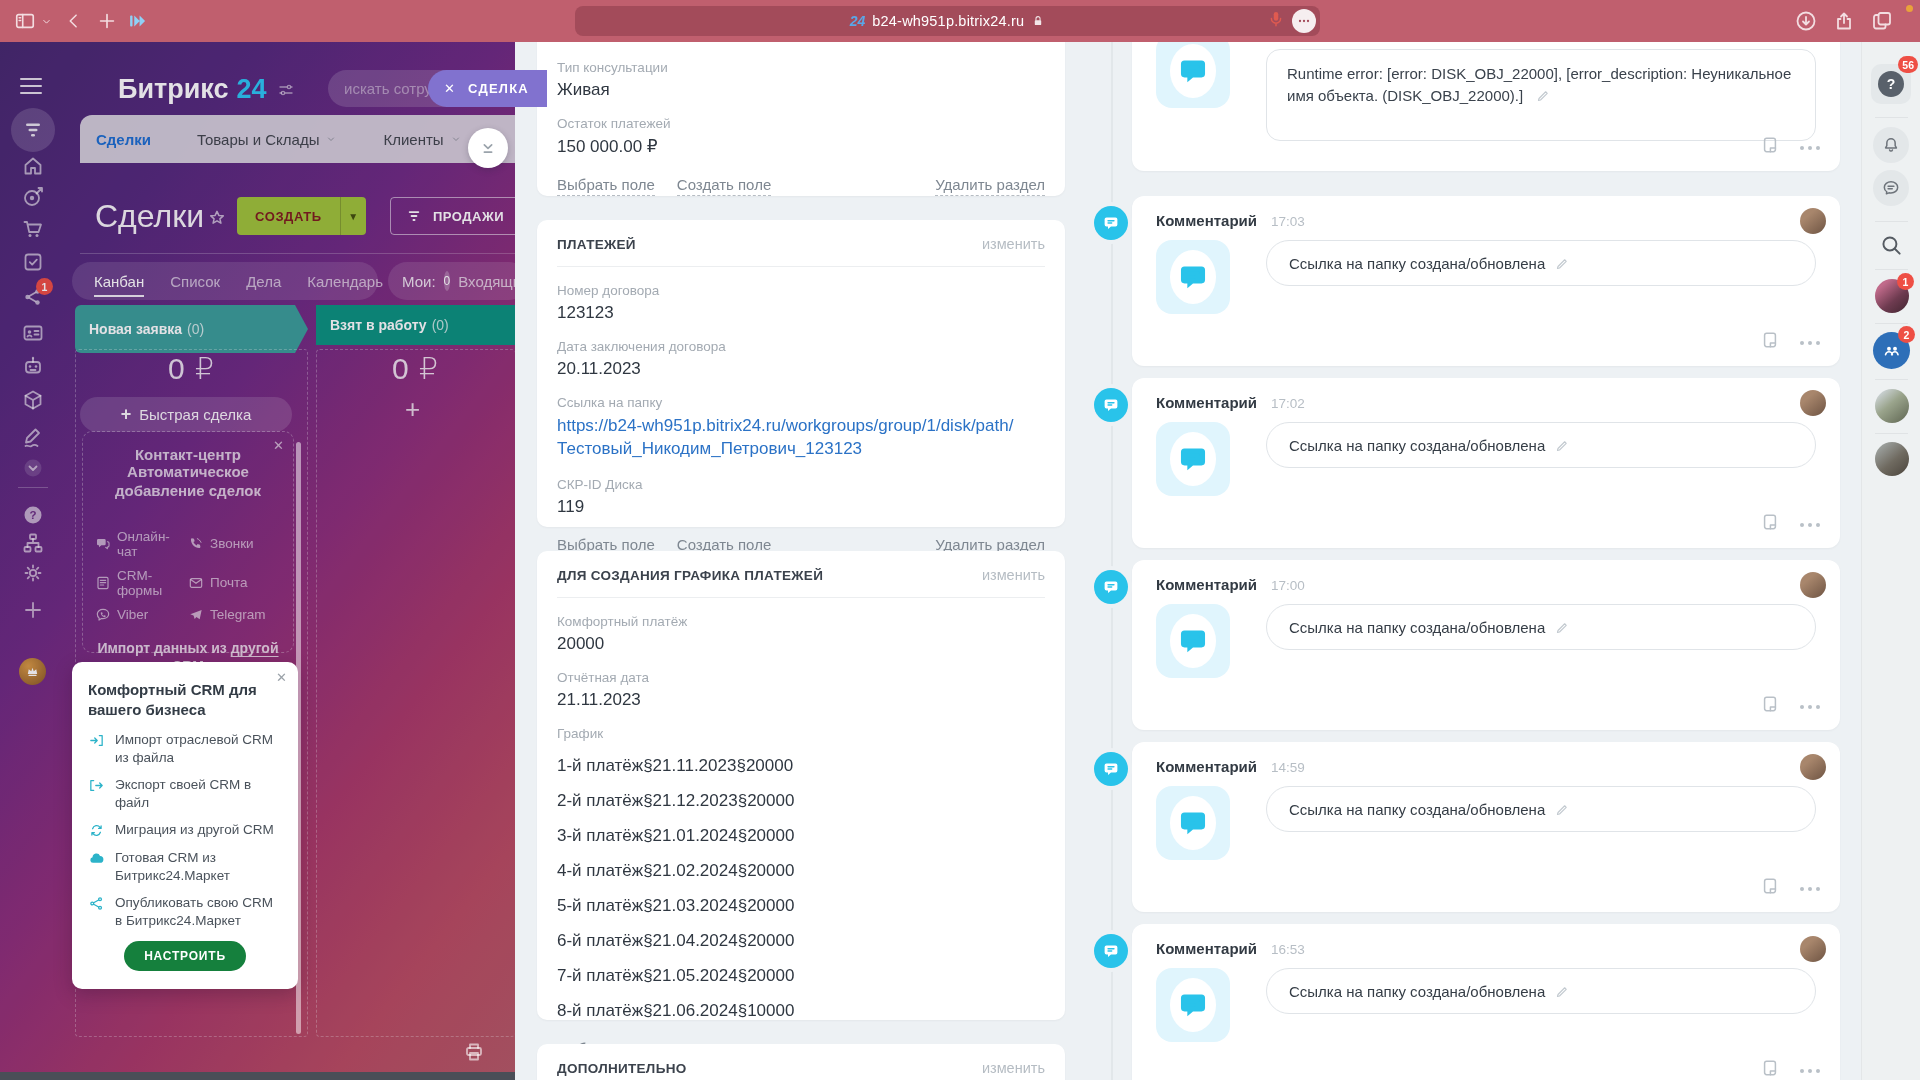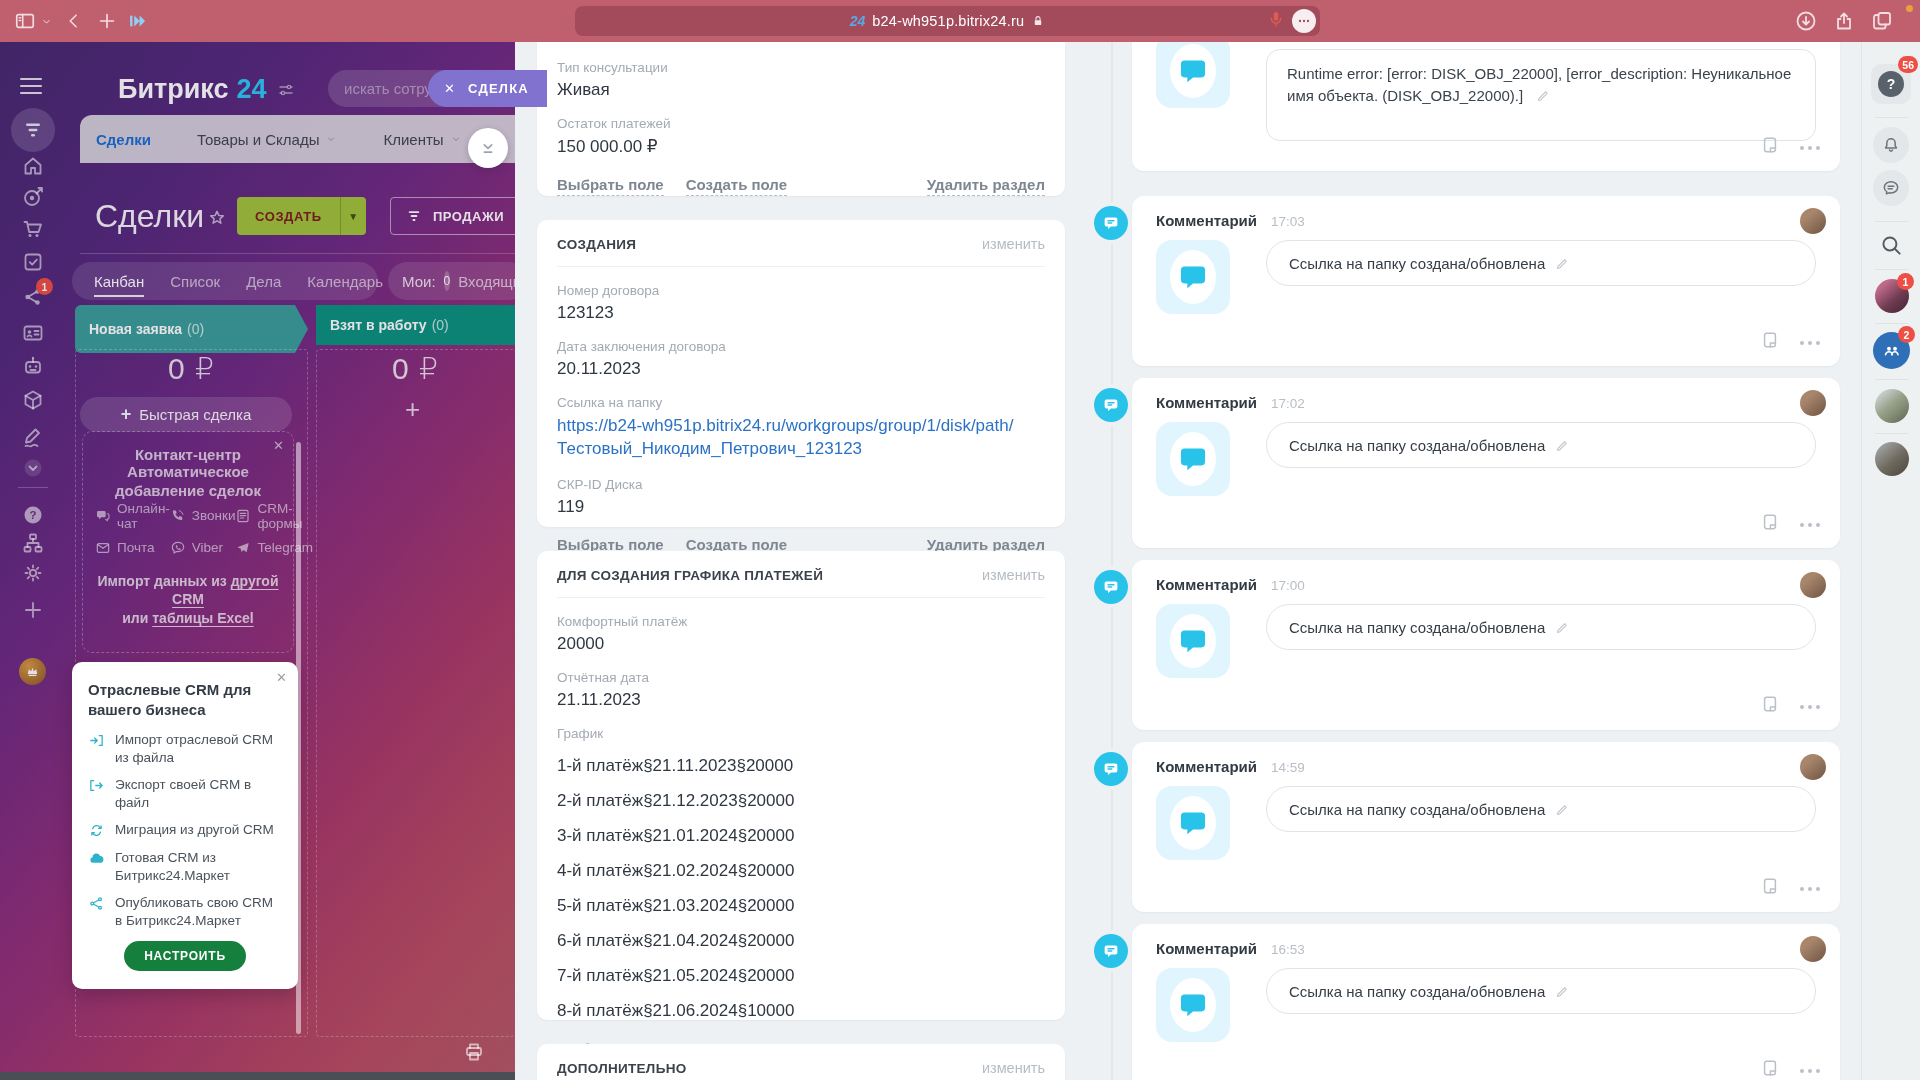--- a/index.html
+++ b/index.html
@@ -57,21 +57,21 @@
   .kcount { font-weight:normal; color:rgba(255,255,255,.75); }
   .kbody { position:absolute; top:307px; height:688px; border:1px dashed rgba(255,255,255,.28); border-radius:4px; }
   .amount { position:absolute; top:308px; height:36px; display:flex; align-items:center; justify-content:center; font-size:30px; font-weight:300; color:rgba(255,255,255,.85); letter-spacing:1px; }
   .quickdeal { position:absolute; left:80px; top:355px; width:212px; height:35px; border-radius:18px; background:rgba(255,255,255,.14); display:flex; align-items:center; justify-content:center; gap:8px; color:rgba(255,255,255,.95); font-size:15px; }
   .quickdeal .pl { font-size:18px; font-weight:bold; }
   .col2plus { position:absolute; left:405px; top:352px; font-size:26px; color:rgba(255,255,255,.8); }
   .ccwidget { position:absolute; left:82px; top:389px; width:212px; height:222px; border:1.5px dashed rgba(255,255,255,.3); border-radius:10px; color:rgba(255,255,255,.75); padding:14px 10px; }
   .ccwidget .x { position:absolute; right:9px; top:6px; color:rgba(255,255,255,.65); font-size:13px; }
   .ccwidget .t1 { text-align:center; font-size:15px; font-weight:bold; }
   .ccwidget .t2 { text-align:center; font-size:15px; font-weight:bold; line-height:1.25; }
-  .channels { display:grid; grid-template-columns:1fr 1fr 1fr; row-gap:9px; margin-top:0; padding:0 2px; }
+  .channels { display:grid; grid-template-columns:1fr 1fr; row-gap:9px; margin-top:28px; padding:0 2px; }
   .channel { display:flex; align-items:center; gap:6px; font-size:13.5px; color:rgba(255,255,255,.62); }
   .channel svg { width:16px; height:16px; flex:none; }
   .ccimport { text-align:center; margin-top:16px; font-size:14px; font-weight:bold; line-height:1.35; color:rgba(255,255,255,.78); }
   .ccimport u { text-underline-offset:3px; }
   .promo { position:absolute; left:72px; top:620px; width:226px; height:327px; background:#fff; border-radius:10px; box-shadow:0 6px 18px rgba(30,10,40,.25); padding:18px 16px 14px; z-index:4; }
   .promo .x { position:absolute; right:11px; top:8px; color:#9aa1a8; font-size:13px; }
   .promo h3 { font-size:15px; color:#333c46; line-height:1.3; margin-bottom:12px; }
   .promo .pitem { display:flex; gap:10px; margin-bottom:10px; font-size:13.5px; color:#4a525b; line-height:1.3; }
   .promo .pitem svg { width:17px; height:17px; flex:none; color:#2cb3c9; margin-top:1px; }
   .promo .cfg { display:block; margin:12px auto 0; width:122px; height:30px; border:none; border-radius:15px; background:#15803d; color:#fff; font-size:12px; font-weight:bold; letter-spacing:.8px; font-family:inherit; }
@@ -85,21 +85,21 @@
   .panel { position:absolute; left:515px; top:42px; width:1346px; height:1038px; background:#edf1f4; overflow:hidden; z-index:11; }
 
   .card { position:absolute; left:22px; width:528px; background:#fff; border-radius:10px; box-shadow:0 1px 2px rgba(50,60,70,.05); padding:0 20px; }
   .sect-head { display:flex; justify-content:space-between; align-items:center; padding-top:16px; }
   .sect-title { font-size:13.5px; font-weight:bold; color:#3b424c; letter-spacing:.3px; }
   .sect-edit { font-size:14.5px; color:#b5bcc3; }
   .sect-div { height:1px; background:#eceef0; margin-top:14px; }
   .f-label { font-size:13.5px; color:#a3aab2; margin-top:16px; }
   .f-value { font-size:17px; color:#2f3741; margin-top:5px; }
   .f-link { font-size:17px; color:#2b72c6; margin-top:5px; line-height:1.35; word-break:break-all; }
-  .foot-links { display:flex; align-items:center; margin-top:19px; gap:22px; font-size:15px; color:#7e8791;font-weight:bold; }
+  .foot-links { display:flex; align-items:center; margin-top:19px; gap:22px; font-size:15px; color:#7e8791; }
   .foot-links .dashed { border-bottom:1px dashed #b6bcc3; padding-bottom:2px; }
   .foot-links .right { margin-left:auto; }
   .pay-line { font-size:17px; color:#2f3741; margin-top:15px; }
 
   .tl-line { position:absolute; left:596px; top:0; bottom:0; width:2px; background:#e2e7ea; }
   .tl-card { position:relative; width:708px; height:170px; background:#fff; border-radius:12px; box-shadow:0 1px 2px rgba(50,60,70,.05); }
   .tl-node { position:absolute; left:-38px; top:10px; width:34px; height:34px; border-radius:50%; background:#29c3ea; color:#fff; display:flex; align-items:center; justify-content:center; box-shadow:0 0 0 4px #edf1f4; }
   .tl-node svg { width:18px; height:18px; }
   .tl-head { position:absolute; left:24px; top:16px; display:flex; align-items:baseline; gap:14px; }
   .tl-title { font-size:15px; font-weight:bold; color:#323a43; }
@@ -591,21 +591,21 @@
     <div class="ccimport">
       <span>Импорт данных из</span>
       <u>другой CRM</u><br>
       <span>или</span>
       <u>таблицы Excel</u>
     </div>
   </div>
 
   <div class="promo">
     <span class="x">✕</span>
-    <h3>Отраслевые CRM для вашего бизнеса</h3>
+    <h3>Комфортный CRM для вашего бизнеса</h3>
     <div>
 
         <div class="pitem">
           <svg class="ic">
             <use href="#i-importic"></use>
           </svg>
           <span>Импорт отраслевой CRM из файла</span>
         </div>
 
         <div class="pitem">
@@ -666,21 +666,21 @@
     <div class="f-value">150 000.00 ₽</div>
     <div class="foot-links">
       <span class="dashed">Выбрать поле</span>
       <span class="dashed">Создать поле</span>
       <span class="dashed right">Удалить раздел</span>
     </div>
   </div>
 
   <div class="card" style="top:178px;height:307px">
     <div class="sect-head">
-      <span class="sect-title">СОЗДАНИЯ</span>
+      <span class="sect-title">ПЛАТЕЖЕЙ</span>
       <span class="sect-edit">изменить</span>
     </div>
     <div class="sect-div"></div>
     <div class="f-label">Номер договора</div>
     <div class="f-value">123123</div>
     <div class="f-label">Дата заключения договора</div>
     <div class="f-value">20.11.2023</div>
     <div class="f-label">Ссылка на папку</div>
     <div class="f-link"><span>https://b24-wh951p.bitrix24.ru/workgroups/group/1/disk/path/</span><br><span>Тестовый_Никодим_Петрович_123123</span></div>
     <div class="f-label">СКР-ID Диска</div>

